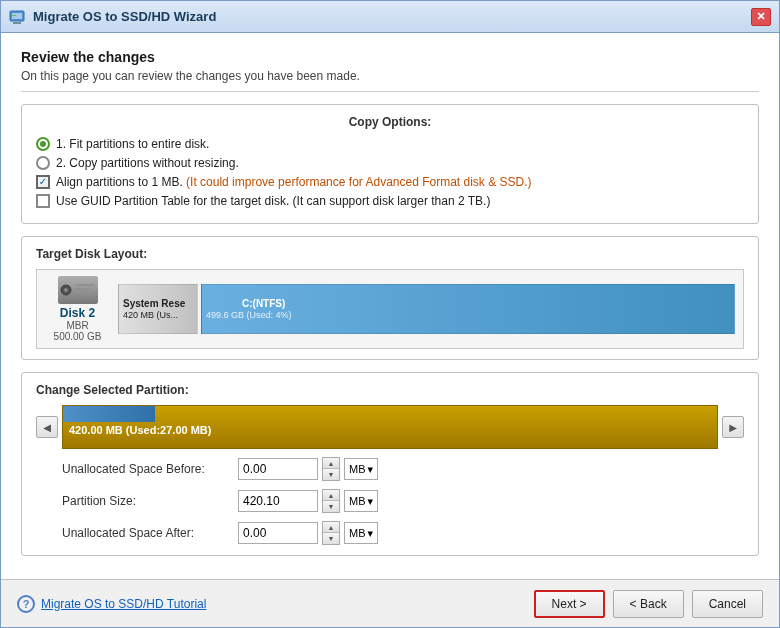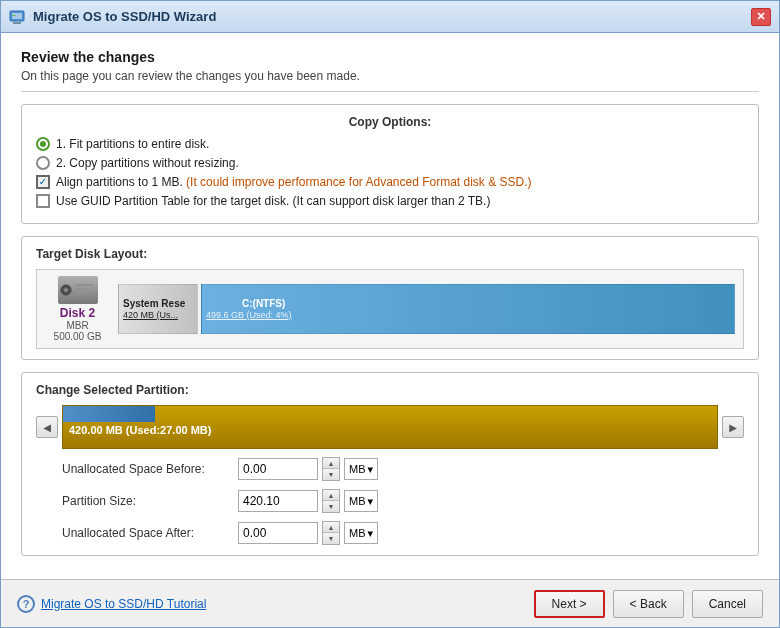--- a/index.html
+++ b/index.html
@@ -181,21 +181,21 @@
       height: 28px;
       background: linear-gradient(to bottom, #a0a0a0, #707070);
       border-radius: 3px;
       position: relative;
       margin-bottom: 2px;
     }
 
     .disk-name {
       font-size: 12px;
       font-weight: bold;
-      color: #701a75;
+      color: #0c4a6e;
     }
 
     .disk-type {
       font-size: 10px;
       color: #555;
     }
 
     .disk-size {
       font-size: 10px;
       color: #555;
@@ -227,21 +227,21 @@
 
     .partition-c {
       background: linear-gradient(to right, #6ab0e0, #4090c0);
       flex: 1;
     }
 
     .partition-c .part-label { color: #fff; margin-left: 36px; }
     .partition-c .part-size { color: #e8f0f8; }
 
     .part-label { font-weight: bold; font-size: 10px; }
-    .part-size { font-size: 9px; margin-top: 1px; text-decoration: underline; }
+    .part-size { font-size: 9px; margin-top: 1px; }
 
     
     .change-section {
       border: 1px solid #c0c0c0;
       border-radius: 3px;
       padding: 10px 14px;
     }
 
     .partition-slider-row {
       display: flex;

